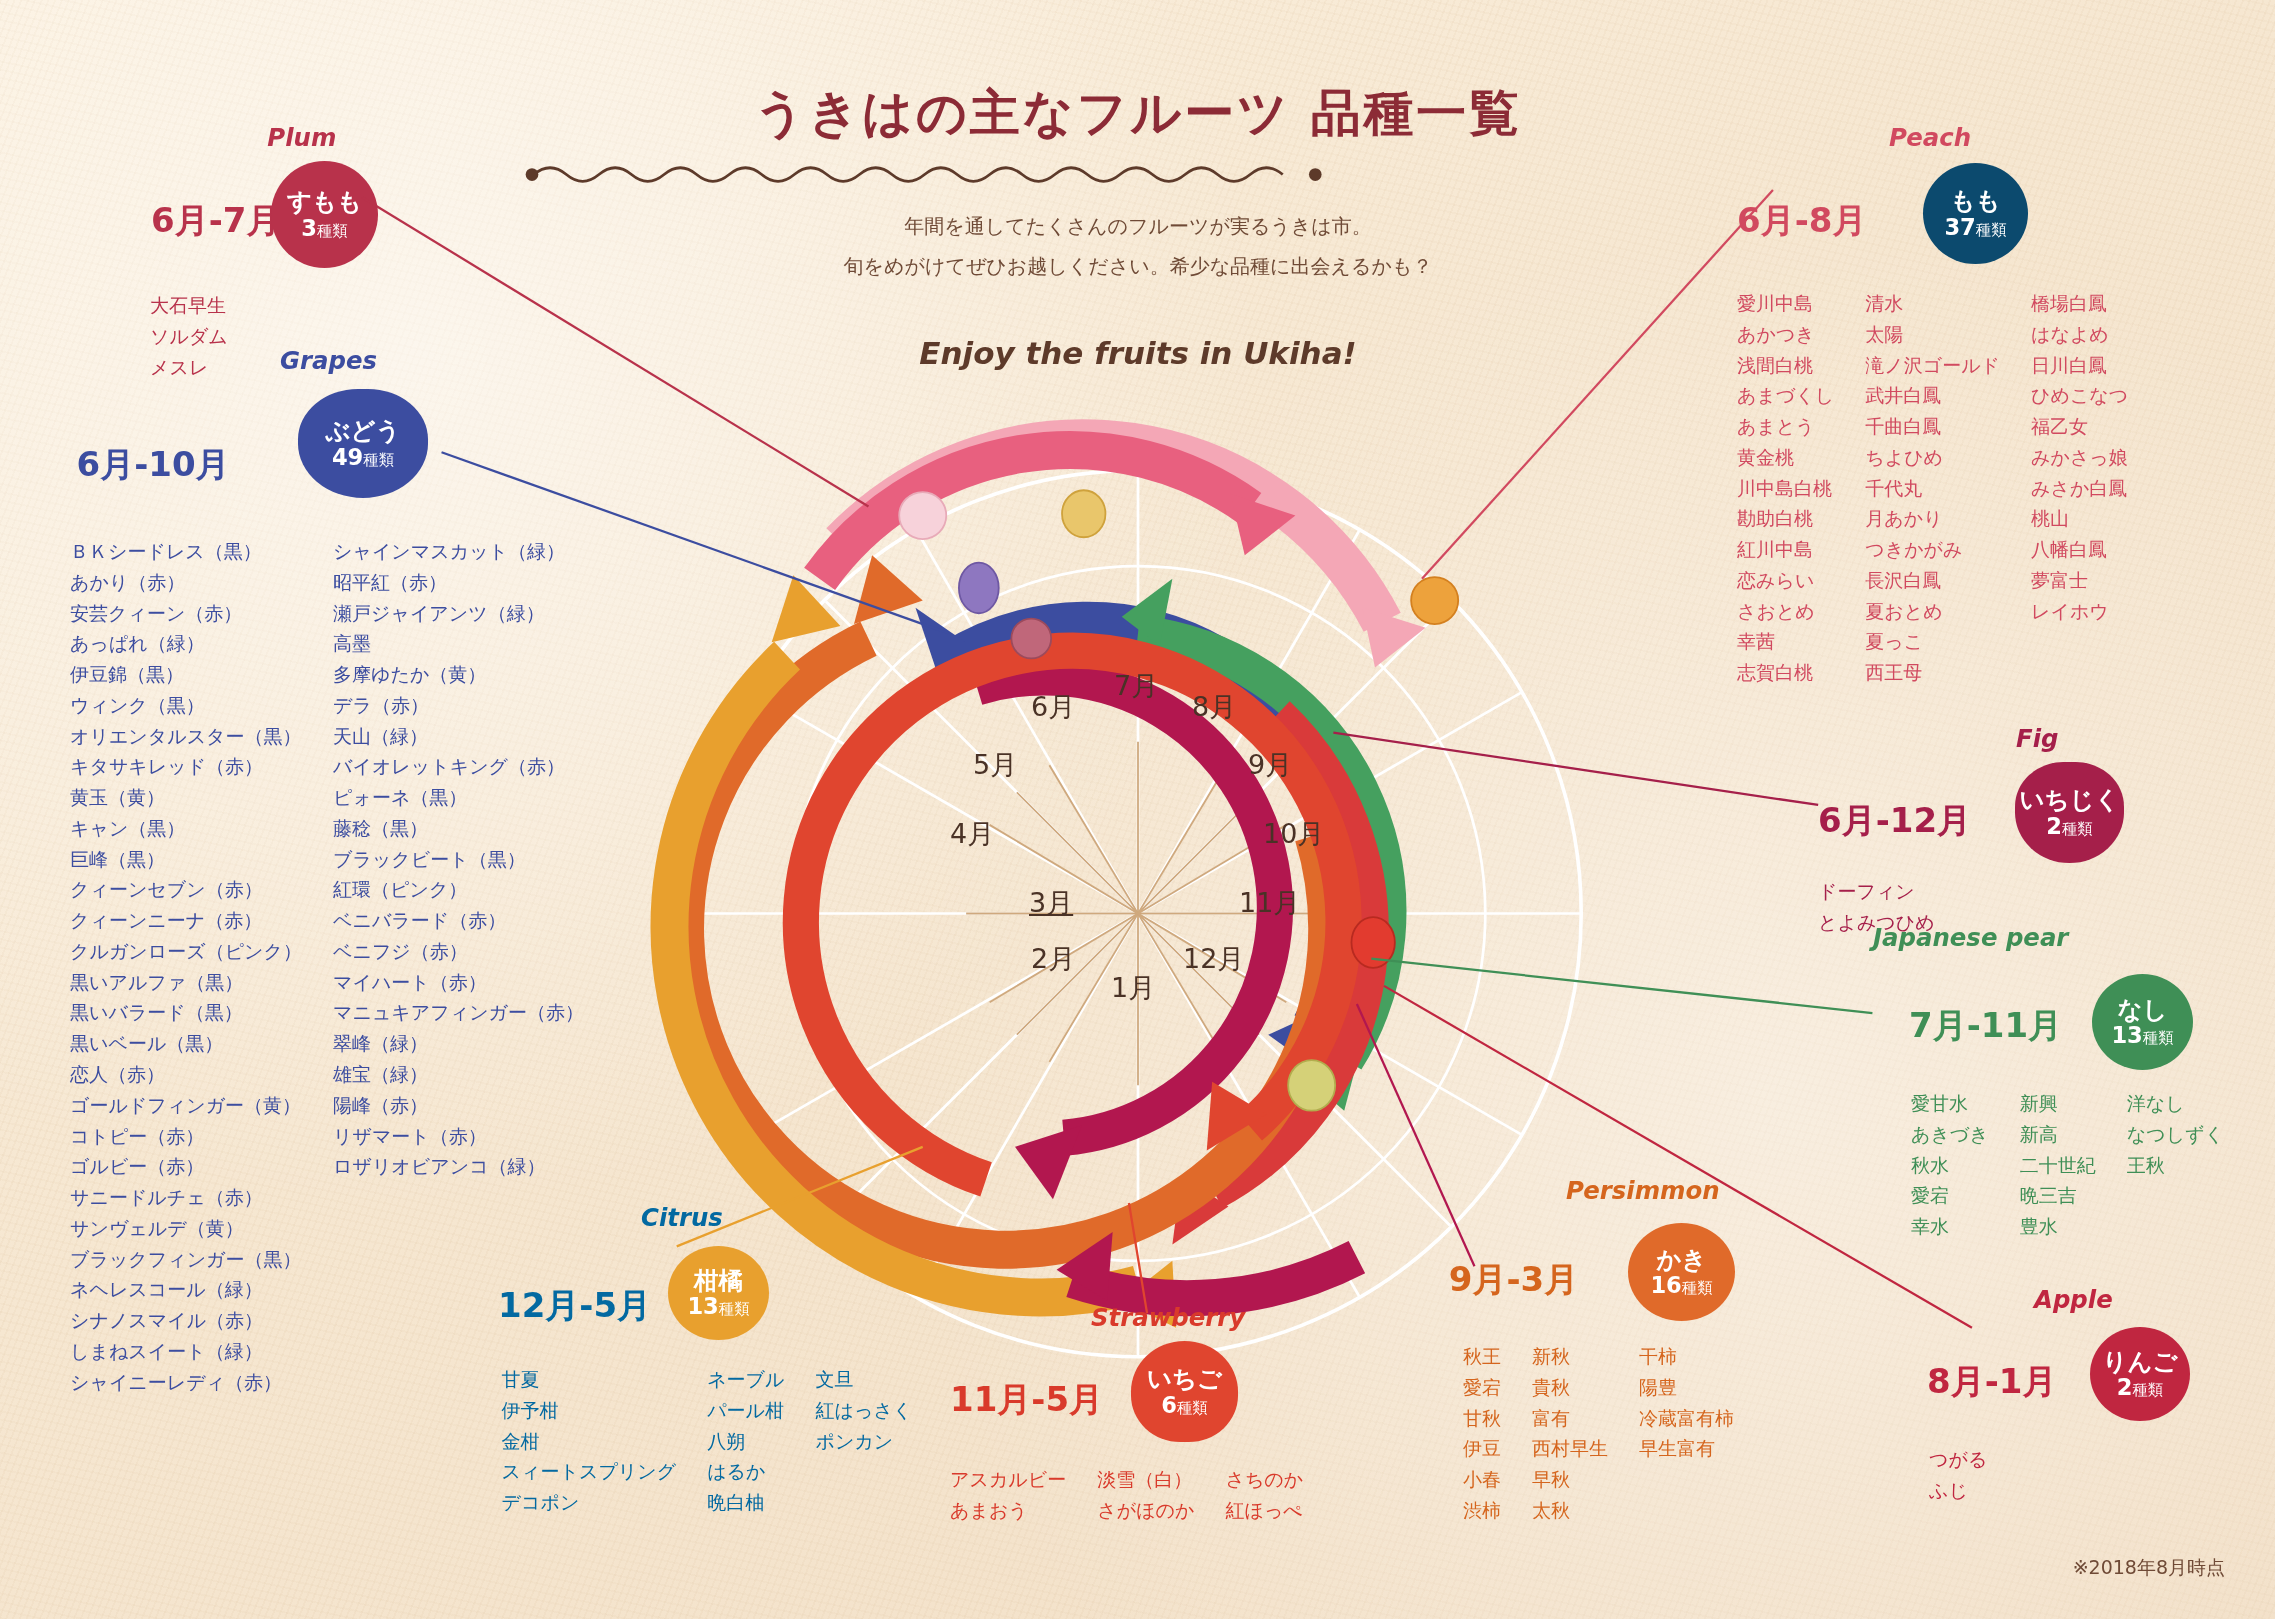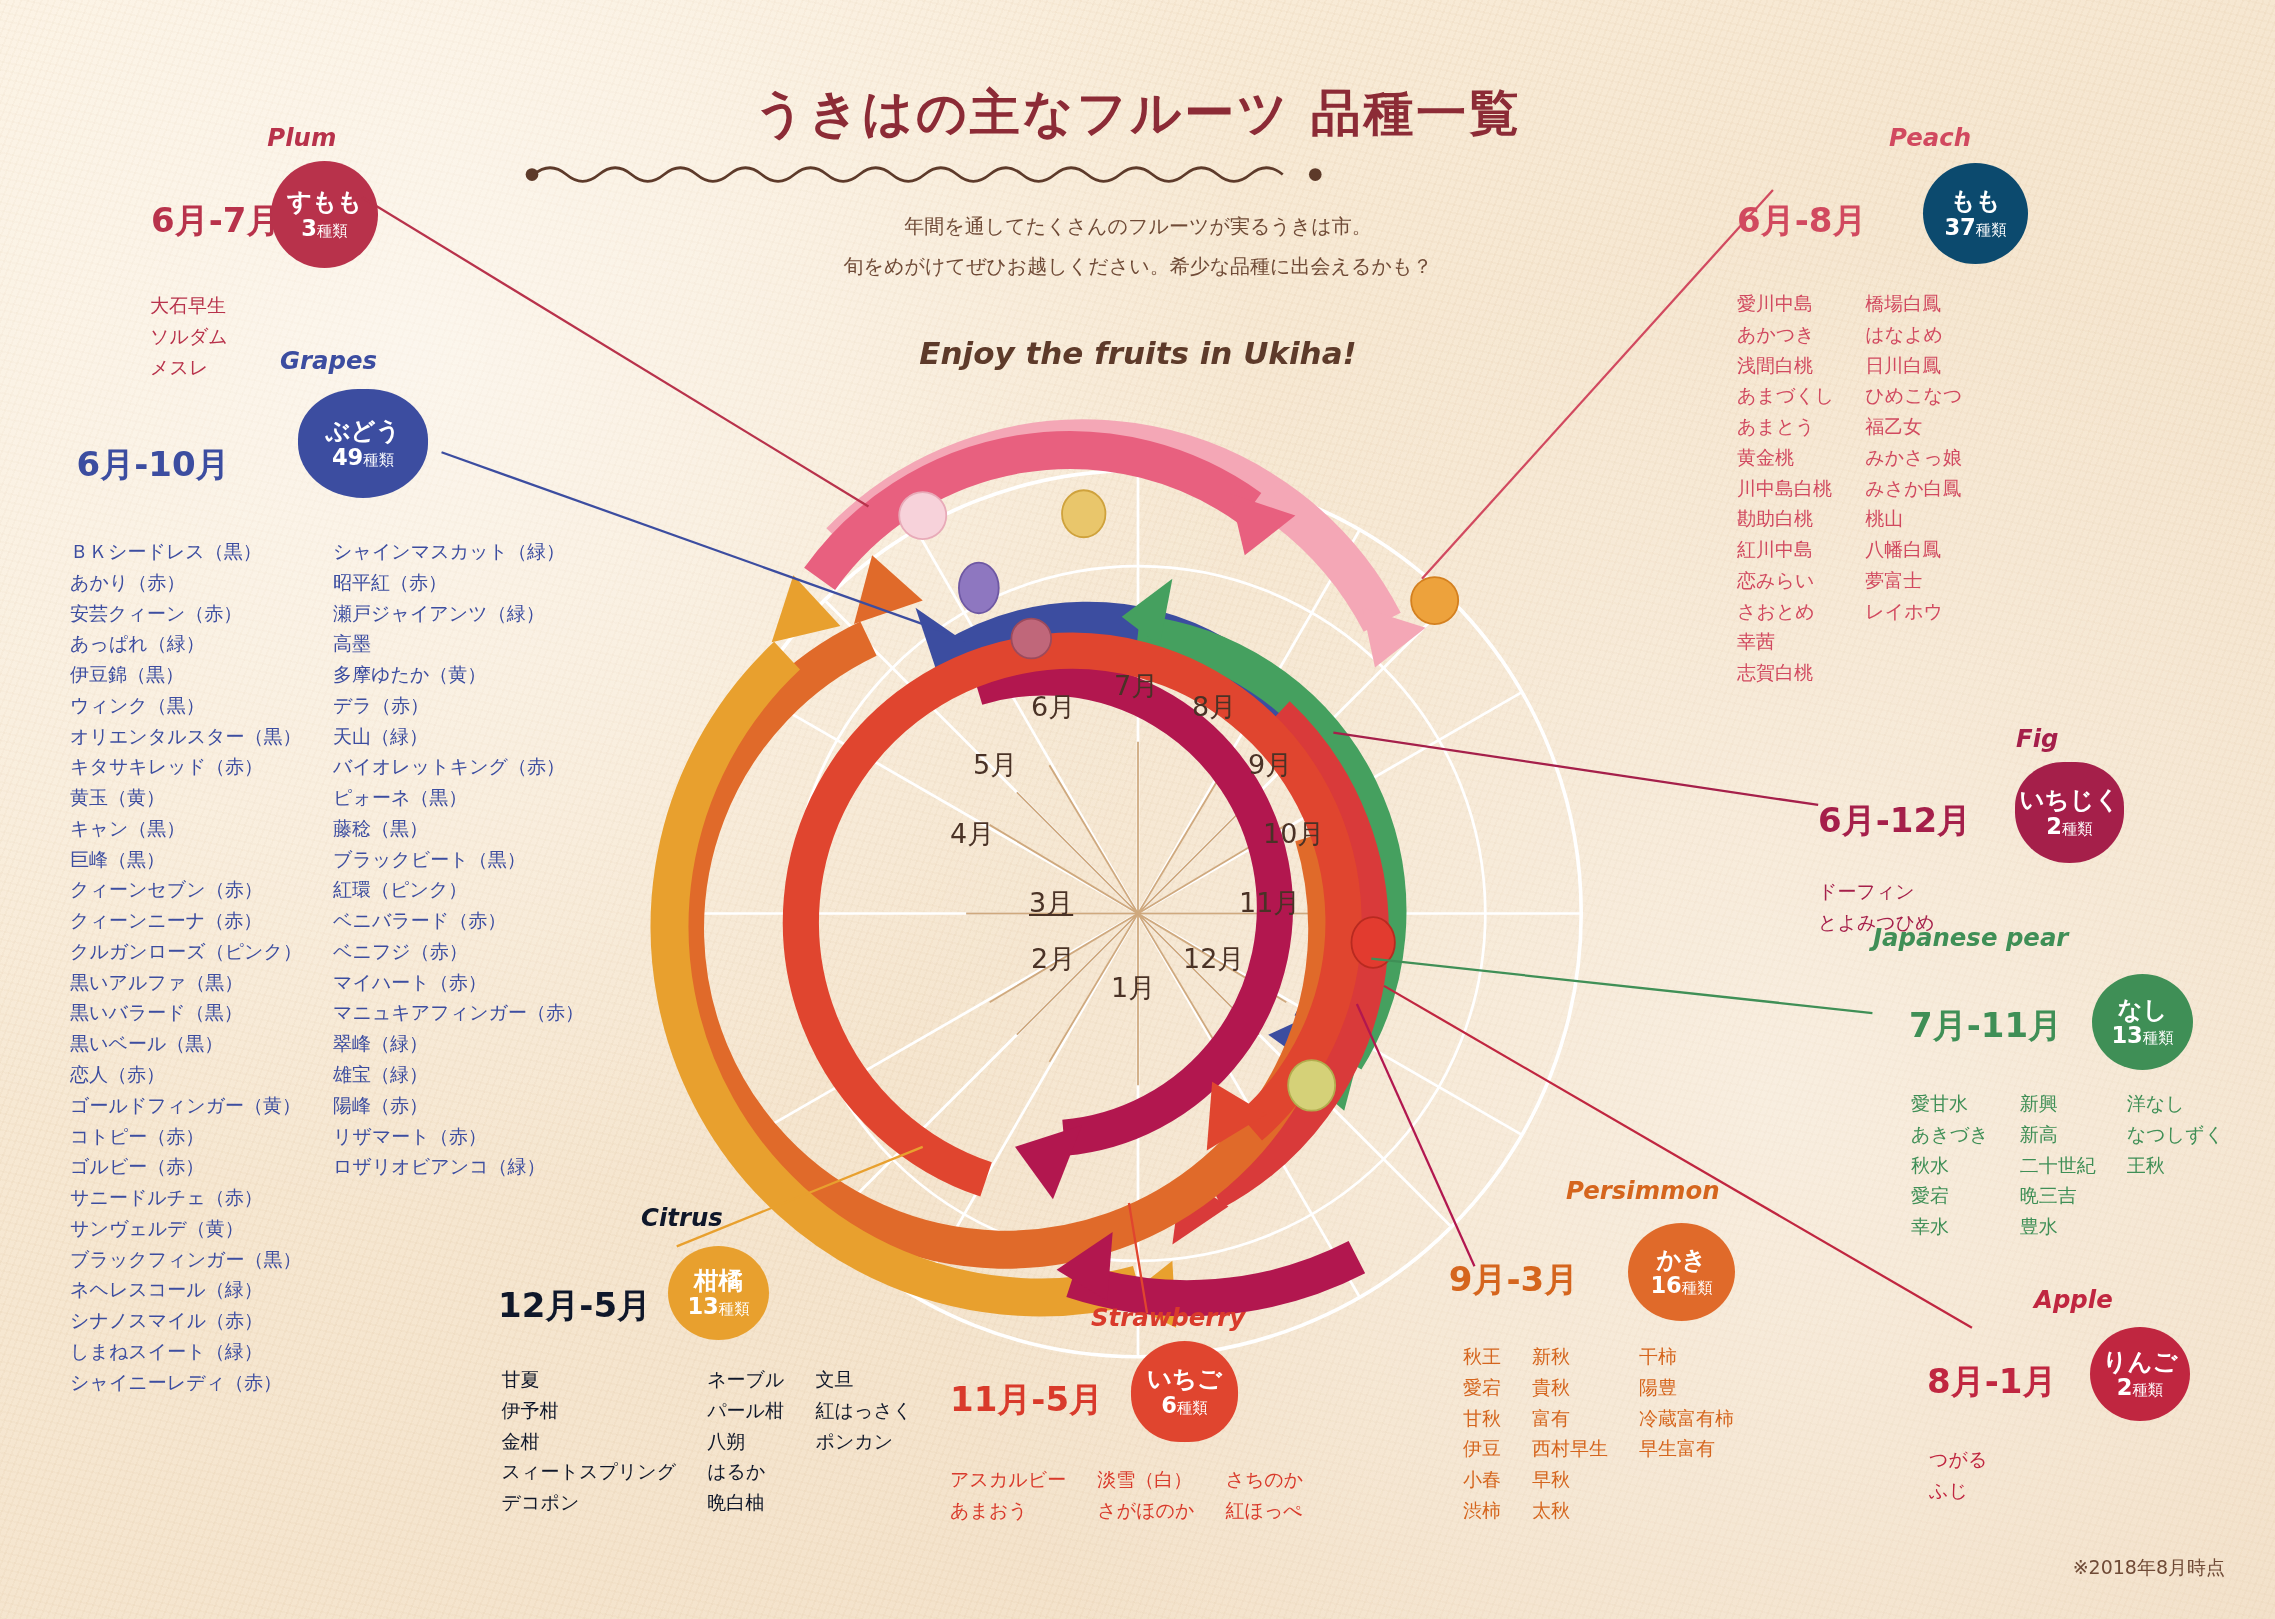--- a/index.html
+++ b/index.html
@@ -54,21 +54,21 @@
     color:#fff;text-align:center;line-height:1.12;
   }
   .badge .bn{font-size:24.4px;font-weight:bold;text-align:right;}
   .badge .bc{font-size:15.4px;}
   .badge .bc b{font-size:22.6px;}
   .varlist{font-size:19px;line-height:1.62;white-space:nowrap;}
   .cols{display:flex;}
   .cols > div + div{margin-left:31px;}
 
   
-  .c-plum{color:#b8324b;} .c-grape{color:#3c4da0;} .c-citrus{color:#0f172a;}
+  .c-plum{color:#b8324b;} .c-grape{color:#3c4da0;} .c-citrus{color:#0369a1;}
   .c-straw{color:#d93a2b;} .c-persim{color:#d5651d;} .c-pear{color:#3f8f56;}
   .c-apple{color:#c02640;} .c-fig{color:#a51f4a;} .c-peach{color:#d1495f;}
 </style>
 </head>
 <body>
 
 <div class="paper"></div>
 
 <svg class="wheel" viewBox="0 0 2516 1790">
   <defs>
@@ -436,20 +436,35 @@
         <div>黄金桃</div>
         <div>川中島白桃</div>
         <div>勘助白桃</div>
         <div>紅川中島</div>
         <div>恋みらい</div>
         <div>さおとめ</div>
         <div>幸茜</div>
         <div>志賀白桃</div>
       </div>
       <div>
+        <div>清水</div>
+        <div>太陽</div>
+        <div>滝ノ沢ゴールド</div>
+        <div>武井白鳳</div>
+        <div>千曲白鳳</div>
+        <div>ちよひめ</div>
+        <div>千代丸</div>
+        <div>月あかり</div>
+        <div>つきかがみ</div>
+        <div>長沢白鳳</div>
+        <div>夏おとめ</div>
+        <div>夏っこ</div>
+        <div>西王母</div>
+      </div>
+      <div>
         <div>橋場白鳳</div>
         <div>はなよめ</div>
         <div>日川白鳳</div>
         <div>ひめこなつ</div>
         <div>福乙女</div>
         <div>みかさっ娘</div>
         <div>みさか白鳳</div>
         <div>桃山</div>
         <div>八幡白鳳</div>
         <div>夢富士</div>

